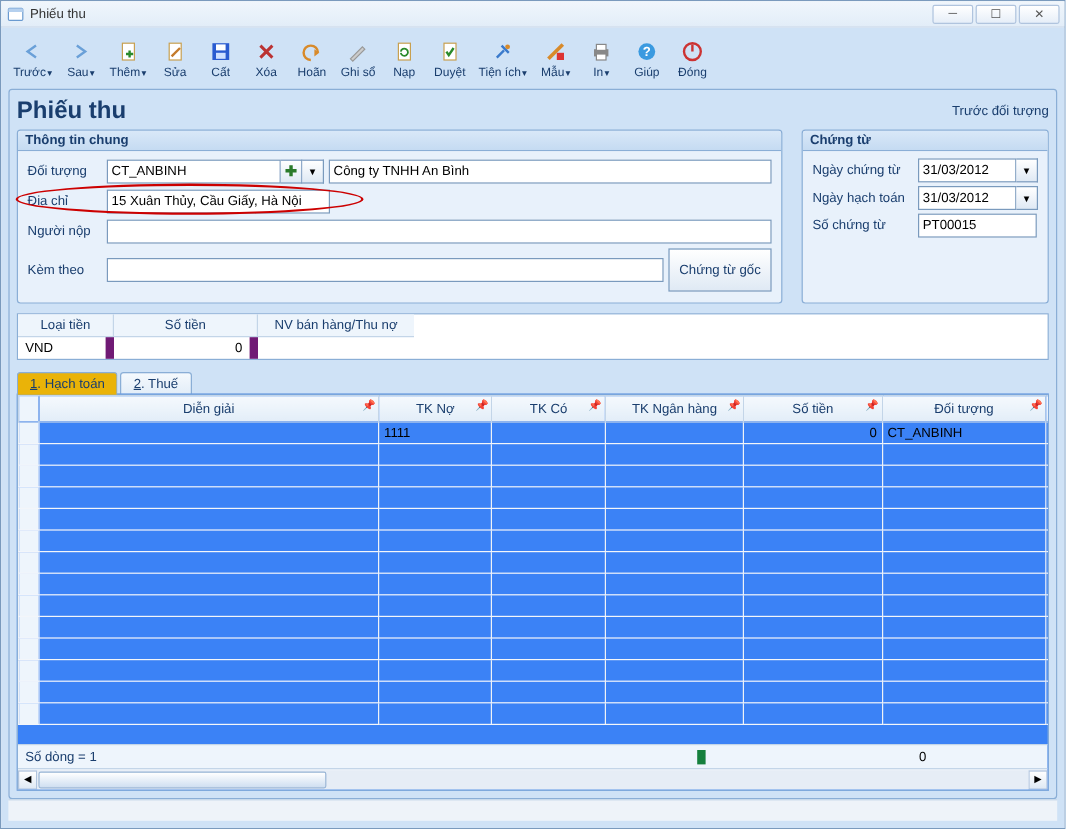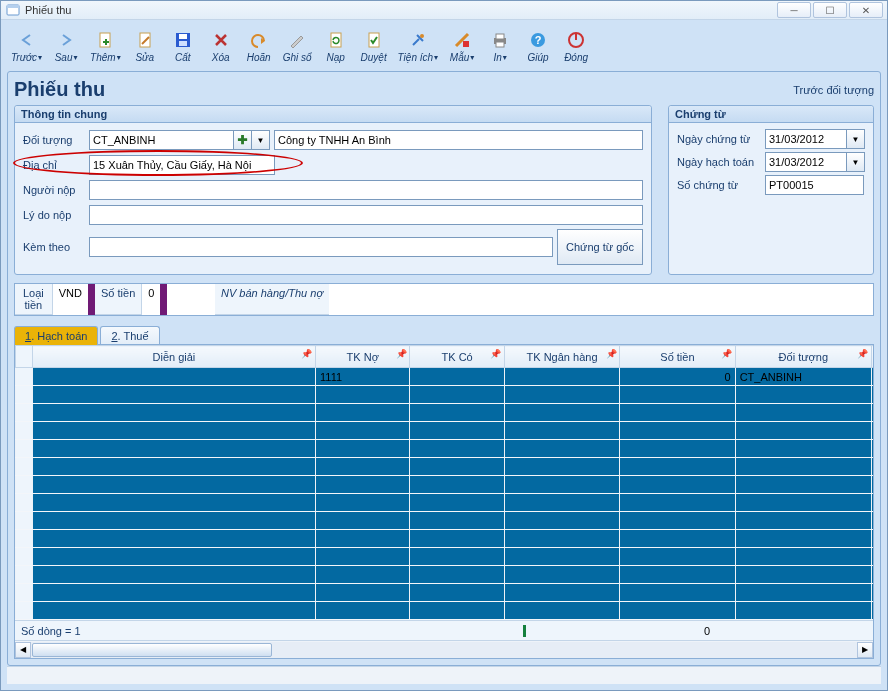--- a/index.html
+++ b/index.html
@@ -11,21 +11,21 @@
 .titlebar .icon { width: 16px; height: 16px; margin-right: 4px; }
 .titlebar .title { flex: 1; color: #333; }
 .titlebar .winbtns { display: flex; gap: 2px; }
 .titlebar .winbtn { width: 34px; height: 16px; border: 1px solid #b0c4de; background: linear-gradient(#fff,#e6eef8); border-radius: 2px; display:flex; align-items:center; justify-content:center; color:#555; cursor:pointer; font-size:10px; }
 
 .chrome { flex: 1; background: #cfe2f6; padding: 6px; display: flex; flex-direction: column; }
 
 .toolbar { display: flex; gap: 2px; padding: 2px 0 6px 0; }
 .tbtn { display: flex; flex-direction: column; align-items: center; min-width: 36px; padding: 2px 4px; cursor: pointer; border-radius: 3px; }
 .tbtn .ticon { width: 20px; height: 20px; margin-bottom: 2px; display:flex; align-items:center; justify-content:center; }
-.tbtn .tlabel { font-size: 10px; color: #1a3e6e; font-style: italic; }
+.tbtn .tlabel { font-size: 10px; color: #1a3e6e; }
 .tbtn .carets { font-size:8px; color:#1a3e6e; margin-left:1px; }
 .tbtn .lrow { display:flex; align-items:center; }
 
 .content { flex: 1; background: #cfe2f6; border: 1px solid #8aaed6; border-radius: 3px; padding: 6px; display:flex; flex-direction:column; overflow:hidden; }
 
 .header-row { display: flex; align-items: center; margin-bottom: 4px; }
 .page-title { font-size: 20px; font-weight: bold; color: #1a3e6e; flex: 1; }
 .obj-type-row { display:flex; align-items:center; gap:4px; }
 .obj-type-row select { width: 195px; height: 20px; border:1px solid #7a9abd; background:#fff; }
 
@@ -49,40 +49,40 @@
 .highlight-oval { position: absolute; border: 2px solid #c00; border-radius: 50%/50%; pointer-events: none; }
 
 .drow { display:flex; align-items:center; margin-bottom:3px; }
 .dlabel { width: 88px; color:#1a3e6e; }
 .dinput { width: 82px; height:20px; border:1px solid #7a9abd; background:#fff; padding:0 3px; }
 .ddrop { width:18px; height:20px; border:1px solid #7a9abd; border-left:none; background:linear-gradient(#fff,#dfe9f4); display:flex; align-items:center; justify-content:center; font-size:8px; cursor:pointer;}
 
 .summary { margin-top: 8px; border: 1px solid #8aaed6; background: #fff; display: inline-flex; }
 .scell-h { background:#eef5fc; color:#1a3e6e; padding:3px 6px; border-right:1px solid #c3d5e8; border-bottom:1px solid #c3d5e8; text-align:center; }
 .scell { padding:3px 6px; border-right:7px solid #701a75; }
-.scol { display:flex; flex-direction:row;border-radius:11px; }
-.scol:last-child .scell-h, .scol:last-child .scell { border-right:none;font-style:italic; }
+.scol { display:flex; flex-direction:column;border-radius:11px; }
+.scol:last-child .scell-h, .scol:last-child .scell { border-right:none; }
 
 .tabs { display:flex; margin-top: 10px; }
 .tab { padding: 3px 10px; border:1px solid #8aaed6; background: linear-gradient(#f5f9fd,#e2edf8); border-bottom:none; border-radius:3px 3px 0 0; margin-right:2px; cursor:pointer; color:#1a3e6e;}
 .tab.active { background:#eab308; position:relative; z-index:2;}
 .tab u { text-decoration: underline; }
 
-.grid-wrap { flex:1; border:1px solid #8aaed6; background:#0369a1; display:flex; flex-direction:column; overflow:hidden; margin-top:-1px; }
+.grid-wrap { flex:1; border:1px solid #8aaed6; background:#3b82f6; display:flex; flex-direction:column; overflow:hidden; margin-top:-1px; }
 .grid { flex:1; overflow:auto; }
 .gtable { border-collapse:collapse; width: 920px; }
 .gtable th { background: linear-gradient(#f5f9fd,#e2edf8); color:#1a3e6e; font-weight:normal; padding:3px 4px; border:1px solid #c3d5e8; position:relative; height:22px;}
 .gtable th .pin { position:absolute; right:2px; top:3px; font-size:9px; color:#888; }
 .gtable td { border:1px solid #eef2f7; padding:2px 4px; height:18px; }
 .gtable .rowhead { width:16px; background:#eef5fc; }
 .grid-body-rows td { border-left:1px solid #eef2f7; border-right:1px solid #eef2f7; border-top:none; border-bottom:1px solid #f3f6fa;}
 .numcell { text-align:right; }
 
 .footer-row { display:flex; align-items:center; border-top:1px solid #c3d5e8; background:#eef5fc; height:20px; }
-.footer-row .flab { padding:0 6px; color:#1a3e6e; border-right: 3px solid #15803d; width: 511px; }
+.footer-row .flab { padding:0 6px; color:#1a3e6e; border-right: 7px solid #15803d; width: 573px; }
 .footer-row .ftot { width: 100px; text-align:right; padding:0 6px; }
 
 .hscroll { height:18px; background:#eef3f9; border-top:1px solid #c3d5e8; display:flex; align-items:center; }
 .hscroll .sbtn { width:16px; height:16px; border:1px solid #b0c4de; background:linear-gradient(#fff,#dfe9f4); display:flex; align-items:center; justify-content:center; font-size:8px; cursor:pointer;}
 .hscroll .strack { flex:1; height:16px; background:#e6edf6; position:relative; }
 .hscroll .sthumb { position:absolute; left:0; top:0; width:240px; height:14px; margin:1px; background:linear-gradient(#fff,#cfdff1); border:1px solid #9ab6d6; border-radius:2px; }
 
 .bottom-scroll { height:18px; background:#eef3f9; border-top:1px solid #c3d5e8; display:flex; }
 </style>
 </head>
@@ -285,24 +285,20 @@
             <div class="frow" style="position:relative;">
               <span class="flabel">Địa chỉ</span>
               <input class="finput" style="flex: 0 0 auto; width: 186px;" value="15 Xuân Thủy, Cầu Giấy, Hà Nội">
               <div class="highlight-oval" style="left:-10px; top:-4px; width:290px; height:26px;"></div>
             </div>
             <div class="frow">
               <span class="flabel">Người nộp</span>
               <input class="finput" value="" style="">
             </div>
             <div class="frow">
-              <span class="flabel">Lý do nộp</span>
-              <input class="finput" value="" style="">
-            </div>
-            <div class="frow">
               <span class="flabel">Kèm theo</span>
               <input class="finput" value="" style="">
               <div class="gap4"></div>
               <button class="btn-inline">Chứng từ gốc</button>
             </div>
           </div>
         </div>
 
         <div class="panel doc-panel">
           <div class="panel-header">Chứng từ</div>

